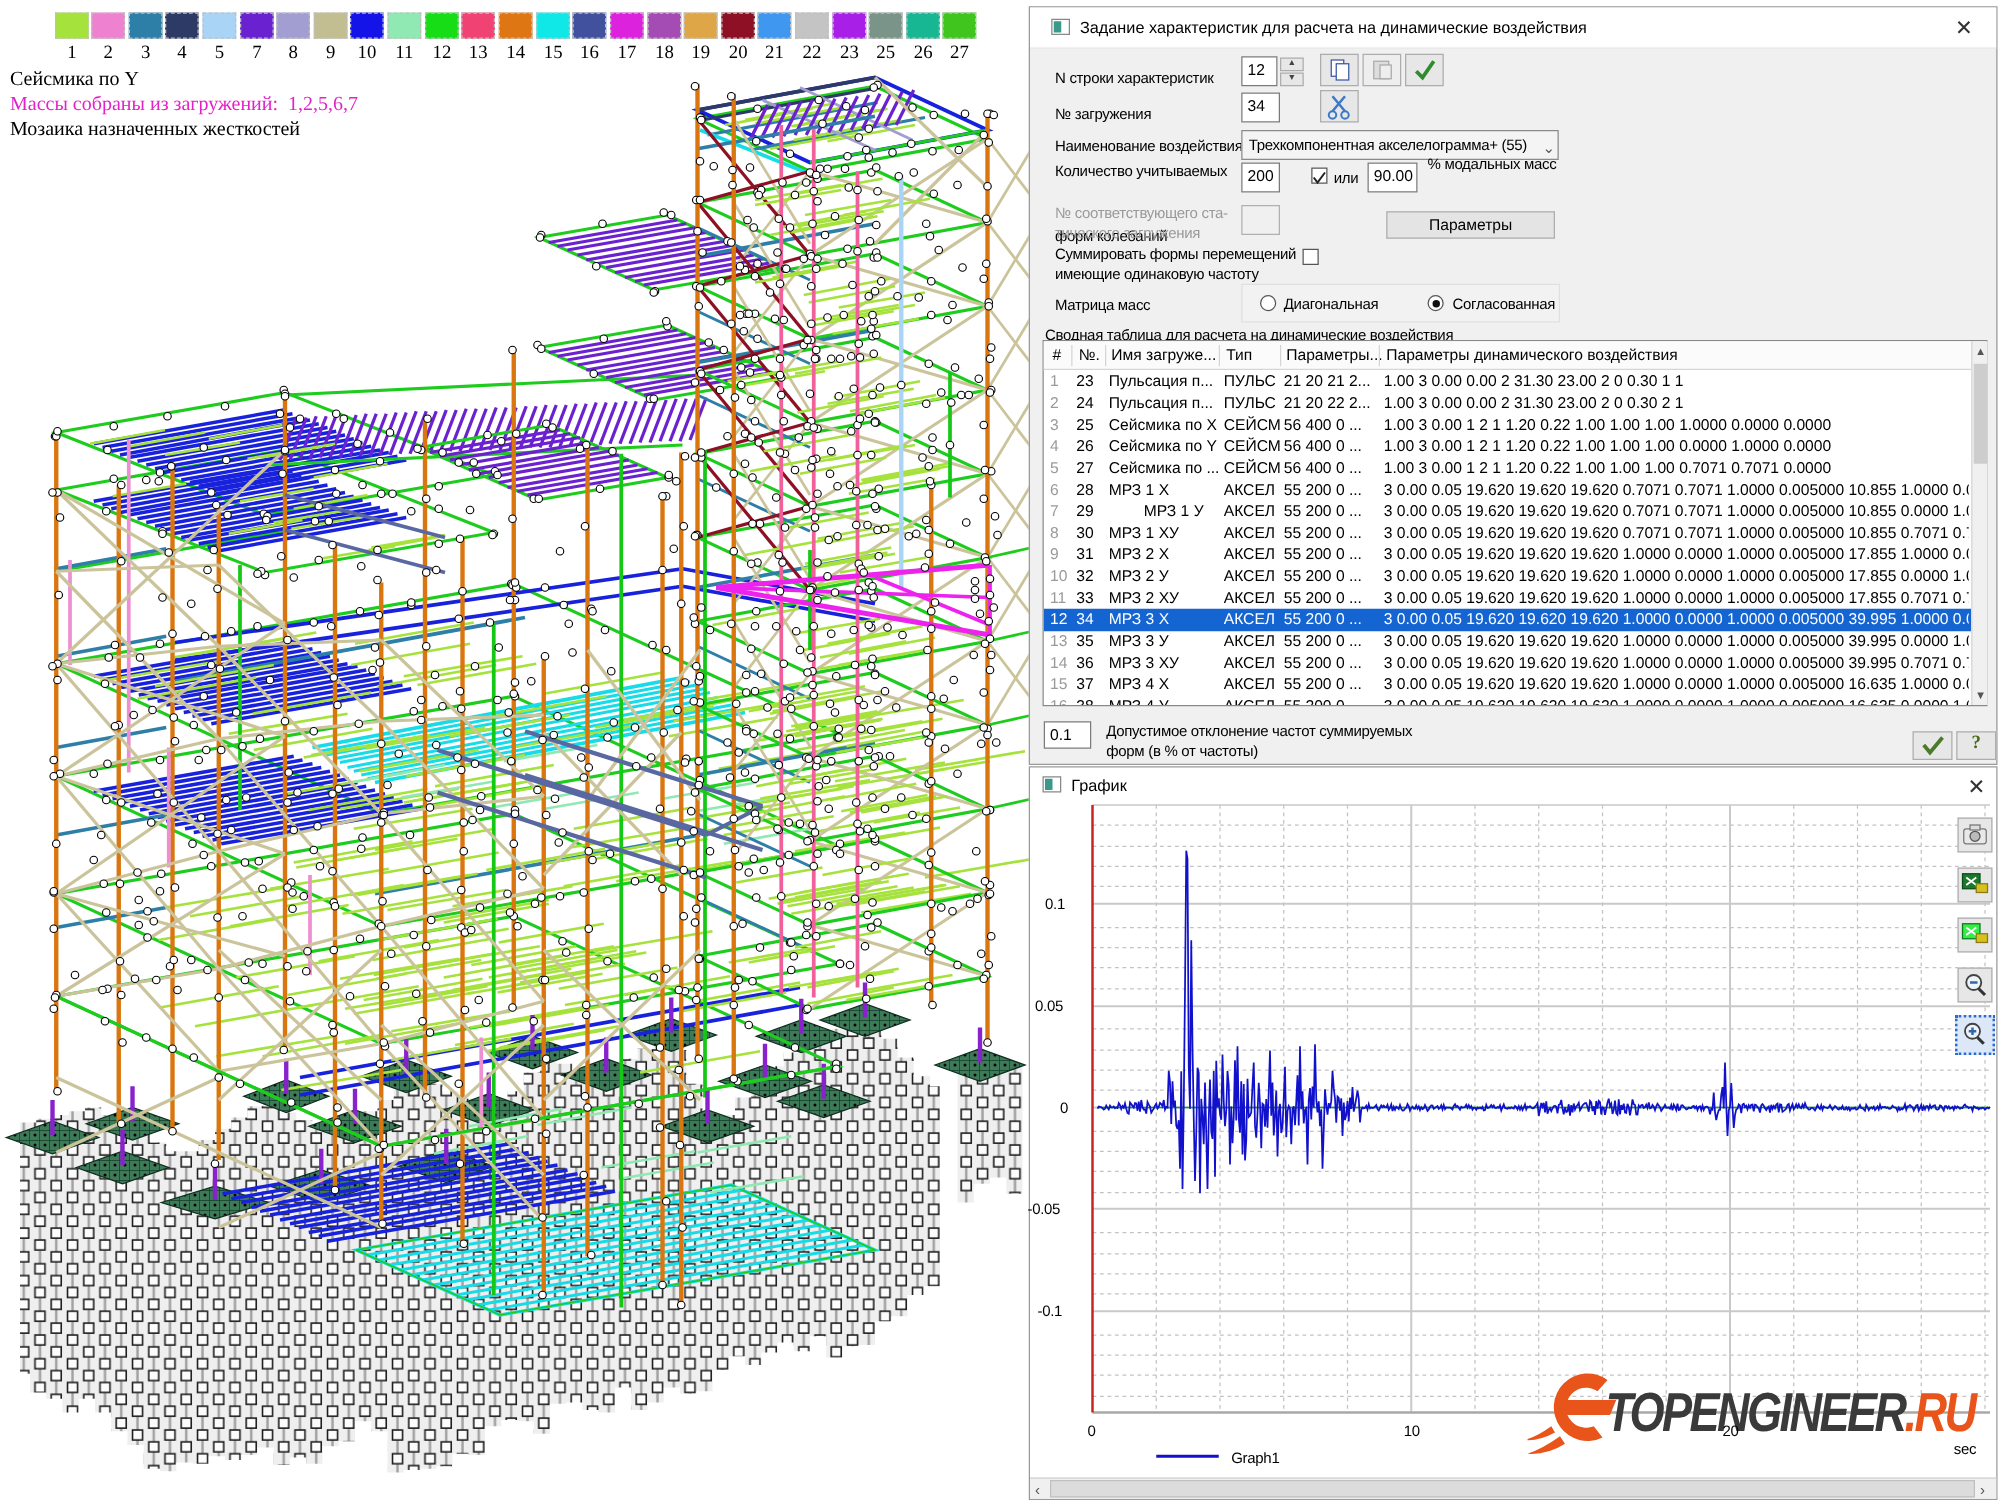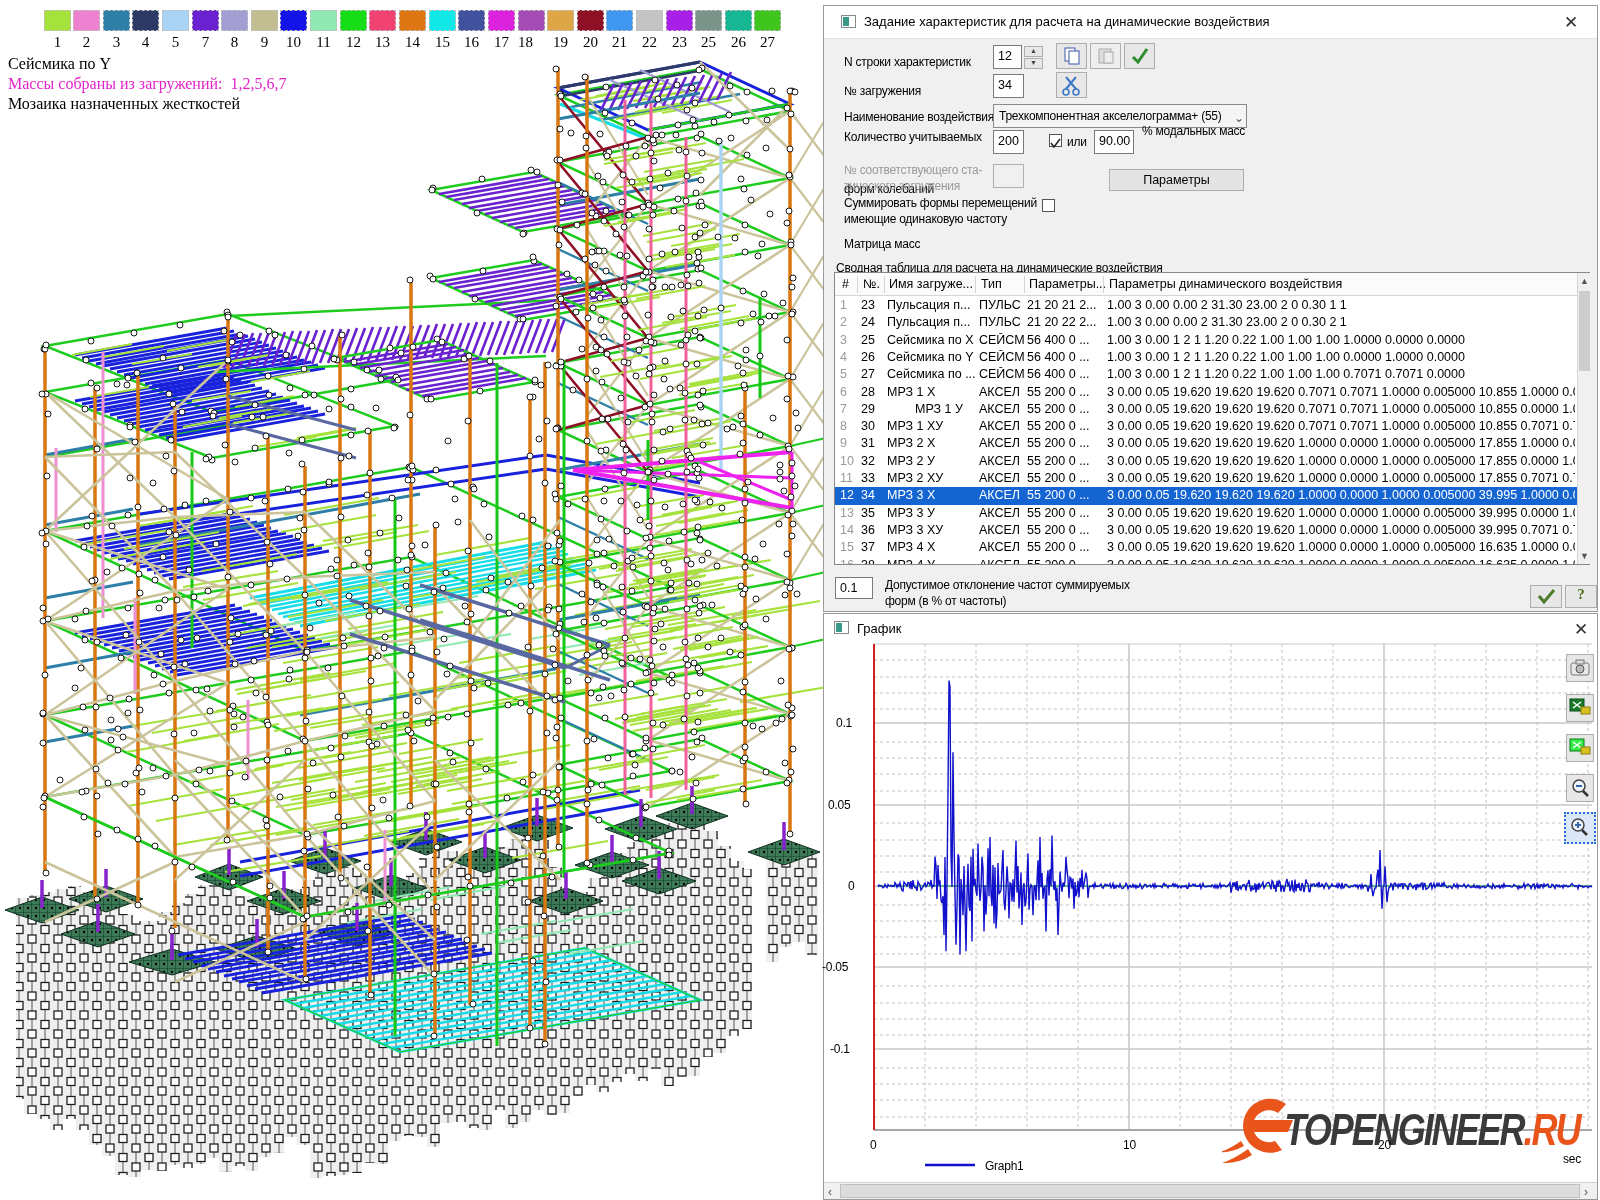--- a/index.html
+++ b/index.html
@@ -1749,21 +1749,21 @@
 <div style="position:absolute;left:369px;top:34px;width:27px;text-align:center;font:15px 'Liberation Serif',serif;color:#000;">13</div>
 <div style="position:absolute;left:399px;top:10px;width:27px;height:21px;background:#df7614;border:1px dashed #c0c0c0;"></div>
 <div style="position:absolute;left:399px;top:34px;width:27px;text-align:center;font:15px 'Liberation Serif',serif;color:#000;">14</div>
 <div style="position:absolute;left:429px;top:10px;width:27px;height:21px;background:#10e8e8;border:1px dashed #c0c0c0;"></div>
 <div style="position:absolute;left:429px;top:34px;width:27px;text-align:center;font:15px 'Liberation Serif',serif;color:#000;">15</div>
 <div style="position:absolute;left:458px;top:10px;width:27px;height:21px;background:#41519e;border:1px dashed #c0c0c0;"></div>
 <div style="position:absolute;left:458px;top:34px;width:27px;text-align:center;font:15px 'Liberation Serif',serif;color:#000;">16</div>
 <div style="position:absolute;left:488px;top:10px;width:27px;height:21px;background:#dd22dd;border:1px dashed #c0c0c0;"></div>
 <div style="position:absolute;left:488px;top:34px;width:27px;text-align:center;font:15px 'Liberation Serif',serif;color:#000;">17</div>
 <div style="position:absolute;left:518px;top:10px;width:27px;height:21px;background:#a44cb4;border:1px dashed #c0c0c0;"></div>
-<div style="position:absolute;left:518px;top:34px;width:27px;text-align:left;font:15px 'Liberation Serif',serif;color:#000;">18</div>
+<div style="position:absolute;left:518px;top:34px;width:27px;text-align:center;font:15px 'Liberation Serif',serif;color:#000;">18</div>
 <div style="position:absolute;left:547px;top:10px;width:27px;height:21px;background:#dfa648;border:1px dashed #c0c0c0;"></div>
 <div style="position:absolute;left:547px;top:34px;width:27px;text-align:center;font:15px 'Liberation Serif',serif;color:#000;">19</div>
 <div style="position:absolute;left:577px;top:10px;width:27px;height:21px;background:#8e1024;border:1px dashed #c0c0c0;"></div>
 <div style="position:absolute;left:577px;top:34px;width:27px;text-align:center;font:15px 'Liberation Serif',serif;color:#000;">20</div>
 <div style="position:absolute;left:606px;top:10px;width:27px;height:21px;background:#3f97f0;border:1px dashed #c0c0c0;"></div>
 <div style="position:absolute;left:606px;top:34px;width:27px;text-align:center;font:15px 'Liberation Serif',serif;color:#000;">21</div>
 <div style="position:absolute;left:636px;top:10px;width:27px;height:21px;background:#c4c4c4;border:1px dashed #c0c0c0;"></div>
 <div style="position:absolute;left:636px;top:34px;width:27px;text-align:center;font:15px 'Liberation Serif',serif;color:#000;">22</div>
 <div style="position:absolute;left:666px;top:10px;width:27px;height:21px;background:#a81fe8;border:1px dashed #c0c0c0;"></div>
 <div style="position:absolute;left:666px;top:34px;width:27px;text-align:center;font:15px 'Liberation Serif',serif;color:#000;">23</div>
@@ -1839,20 +1839,27 @@
   <div class="lbl" style="left:20px;top:157px;color:#9a9a9a;">№ соответствующего ста-</div>
   <div class="lbl" style="left:20px;top:173px;color:#9a9a9a;">тического загружения</div>
   <div class="abs" style="left:169px;top:158px;width:31px;height:24px;background:#f0f0f0;border:1px solid #b0b0b0;"></div>
   <div class="btn" style="left:285px;top:163px;width:135px;height:22px;font:12.5px 'Liberation Sans',sans-serif;text-align:center;padding-top:3px;background:#e4e4e4;">Параметры</div>
 
   <div class="lbl" style="left:20px;top:190px;">Суммировать формы перемещений</div>
   <div class="lbl" style="left:20px;top:206px;">имеющие одинаковую частоту</div>
   <div class="abs" style="left:218px;top:193px;width:13px;height:13px;background:#fff;border:1px solid #555;"></div>
 
   <div class="lbl" style="left:20px;top:231px;">Матрица масс</div>
+  <div class="abs" style="left:169px;top:221px;width:255px;height:31px;border:1px solid #e0e0e0;background:#f2f2f2;">
+    <div class="abs" style="left:14px;top:8px;width:13px;height:13px;border:1px solid #555;border-radius:50%;background:#fff;"></div>
+    <div class="lbl" style="left:33px;top:8px;">Диагональная</div>
+    <div class="abs" style="left:148px;top:8px;width:13px;height:13px;border:1px solid #555;border-radius:50%;background:#fff;"></div>
+    <div class="abs" style="left:151.5px;top:11.5px;width:6px;height:6px;border-radius:50%;background:#111;"></div>
+    <div class="lbl" style="left:168px;top:8px;">Согласованная</div>
+  </div>
 
   <div class="lbl" style="left:12px;top:255px;">Сводная таблица для расчета на динамические воздействия</div>
 </div>
 
 <div class="abs" style="left:834px;top:272px;width:756px;height:293px;background:#fff;border:1px solid #888;font:12.5px 'Liberation Sans',sans-serif;">
   <div class="abs" style="left:0;top:0;width:742px;height:23px;background:#fbfbfb;border-bottom:1px solid #d5d5d5;">
     <span class="abs" style="left:7px;top:4px;">#</span>
     <span class="abs" style="left:28px;top:4px;">№.</span>
     <span class="abs" style="left:54px;top:4px;">Имя загруже...</span>
     <span class="abs" style="left:146px;top:4px;">Тип</span>

